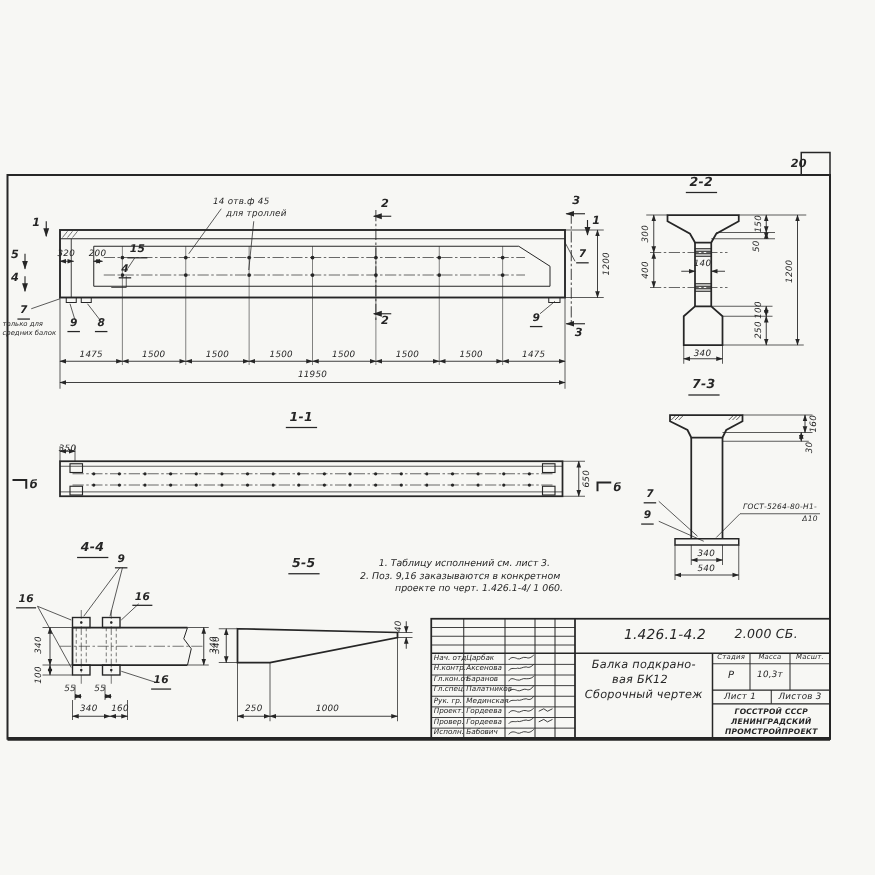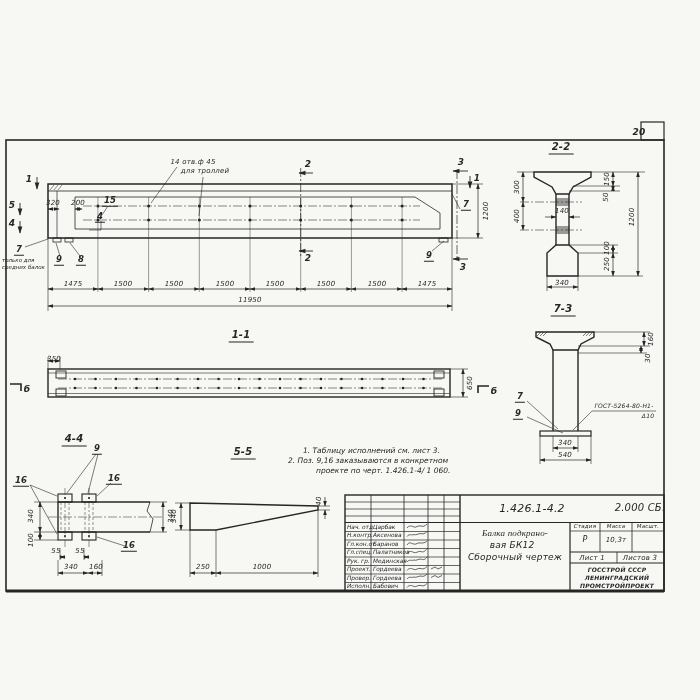--- a/index.html
+++ b/index.html
@@ -453,22 +453,22 @@
 <span class="lb v" style="left:174px;top:516px;">340</span>
 <span class="lb" style="left:203px;top:567px;">250</span>
 <span class="lb" style="left:262px;top:567px;">1000</span>
 <span class="lb v" style="left:319px;top:501px;">40</span>
 
 <span class="note" style="left:303px;top:446px;">1. Таблицу исполнений см. лист 3.</span>
 <span class="note" style="left:288px;top:456px;">2. Поз. 9,16 заказываются в конкретном</span>
 <span class="note" style="left:316px;top:466px;">проекте по черт. 1.426.1-4/ 1 060.</span>
 
 <span class="lb" style="left:532px;top:508px;font-size:11px;">1.426.1-4.2</span>
-<span class="lb" style="left:640px;top:508px;font-size:10px;text-align:center;">2.000 СБ.</span>
-<span class="lb" style="left:515px;top:533px;font-size:9px;font-family:Liberation Serif, serif;">Балка подкрано-</span>
+<span class="lb" style="left:613px;top:508px;font-size:10px;text-align:center;">2.000 СБ.</span>
+<span class="lb" style="left:515px;top:533px;font-size:9px;">Балка подкрано-</span>
 <span class="lb" style="left:512px;top:545px;font-size:9px;">вая БК12</span>
 <span class="lb" style="left:515px;top:557px;font-size:9px;">Сборочный чертеж</span>
 <span class="lb tiny" style="left:585px;top:527px;">Стадия</span>
 <span class="lb tiny" style="left:616px;top:527px;">Масса</span>
 <span class="lb tiny" style="left:648px;top:527px;">Масшт.</span>
 <span class="lb" style="left:585px;top:540px;font-size:8px;">Р</span>
 <span class="lb" style="left:616px;top:540px;">10,3т</span>
 <span class="lb" style="left:592px;top:557.5px;">Лист 1</span>
 <span class="lb" style="left:640px;top:557.5px;">Листов 3</span>
 <span class="lb w6 bold" style="left:617px;top:570px;">ГОССТРОЙ СССР</span>

